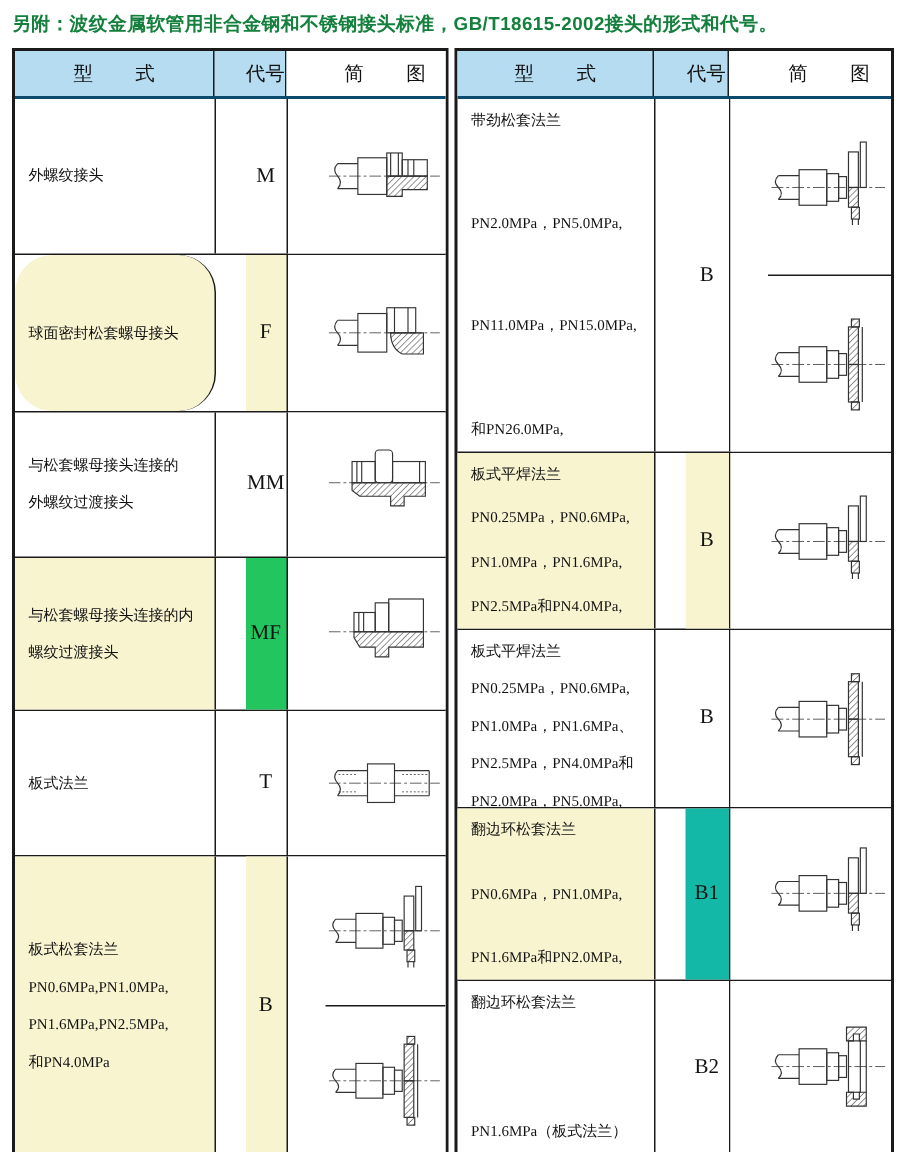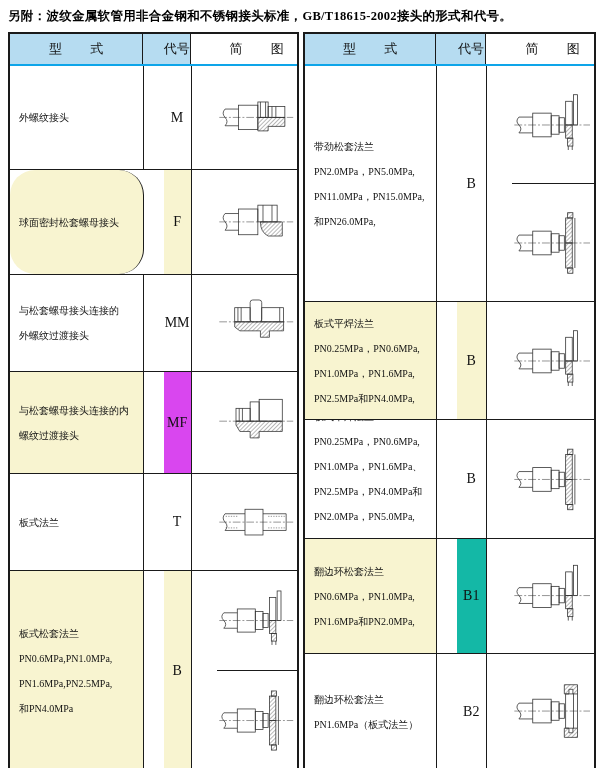--- a/index.html
+++ b/index.html
@@ -1,40 +1,40 @@
 <!DOCTYPE html>
 <html><head>
 <meta charset="utf-8">
 <style>
   html,body{margin:0;padding:0;background:#fff;}
   body{width:600px;height:768px;font-family:"Liberation Sans",sans-serif;color:#111;overflow:hidden;}
   .page{padding:6px 8px 0 8px;}
-  .title{font-size:12.5px;font-weight:bold;letter-spacing:0.3px;color:#000000;margin:2px 0 7px 0;white-space:nowrap;font-family:Liberation Serif, serif;}
+  .title{font-size:12.5px;font-weight:bold;letter-spacing:0.3px;color:#15803d;margin:2px 0 7px 0;white-space:nowrap;}
   .tables{display:flex;gap:4px;align-items:flex-start;}
   .tbl{border:2px solid #1a1a1a;background:#fff;}
   #table-left{width:287px;}
   #table-right{width:289px;}
   .row{display:flex;border-bottom:1px solid #1a1a1a;}
   .row:last-child{border-bottom:none;}
-  .row.hdr{height:30px;border-bottom:2px solid #0ea5e9;}
+  .row.hdr{height:30px;border-bottom:2px solid #0c4a6e;}
   .cell{box-sizing:border-box;border-right:1px solid #1a1a1a;overflow:hidden;}
   .cell:last-child{border-right:none;padding-left:25px;}
   .c-type{display:flex;flex-direction:column;justify-content:center;padding:2px 3px 2px 9px;}
   .c-code{display:flex;align-items:center;justify-content:center;font-family:"Liberation Serif",serif;font-size:14px;margin-left:20px;}
   .c-diag{display:flex;flex-direction:column;background:#fff;}
   .hdr .cell{display:flex;align-items:center;justify-content:center;font-size:13px;font-weight:normal;}
   .hdr .wide{word-spacing:1.9em;}
   .tline{font-family:"Liberation Serif",serif;font-size:10px;line-height:25px;white-space:nowrap;}
   .sub{flex:1;display:flex;align-items:center;justify-content:center;border-bottom:1px solid #1a1a1a;min-height:0;}
   .sub:last-child{border-bottom:none;}
   .sub svg{width:96%;height:94%;display:block;}
   #table-left .c-type{width:142px;}
   #table-left .c-code{width:30px;}
   #table-left .c-diag{width:111px;}
-  #table-right .c-type{width:140px;}
+  #table-right .c-type{width:140px;justify-content:space-between;}
   #table-right .c-code{width:32px;}
   #table-right .c-diag{width:113px;}
 </style>
 </head>
 <body>
 
 <div class="page">
   <div class="title">另附：波纹金属软管用非合金钢和不锈钢接头标准，GB/T18615-2002接头的形式和代号。</div>
   <div class="tables">
     <div class="tbl" id="table-left">
@@ -128,21 +128,21 @@
                 </g>
               </svg>
             </div>
           </div>
         </div>
         <div class="row" style="height: 101px;">
           <div class="cell c-type" style="background: rgb(248, 244, 208);">
             <div class="tline">与松套螺母接头连接的内</div>
             <div class="tline">螺纹过渡接头</div>
           </div>
-          <div class="cell c-code" style="background: #d946ef;">MF</div>
+          <div class="cell c-code" style="background: #22c55e;">MF</div>
           <div class="cell c-diag">
             <div class="sub">
               <svg viewBox="0 0 120 100" preserveAspectRatio="xMidYMid meet">
                 <defs>
                   <pattern id="hatch3" width="4.5" height="4.5" patternUnits="userSpaceOnUse" patternTransform="rotate(45)">
                     <line x1="0" y1="0" x2="0" y2="4.5" stroke="#555" stroke-width="1.3"></line>
                   </pattern>
                 </defs>
                 <g stroke="#333333" stroke-width="1.2" fill="none">
                   <rect x="28" y="28" width="22" height="20"></rect>

